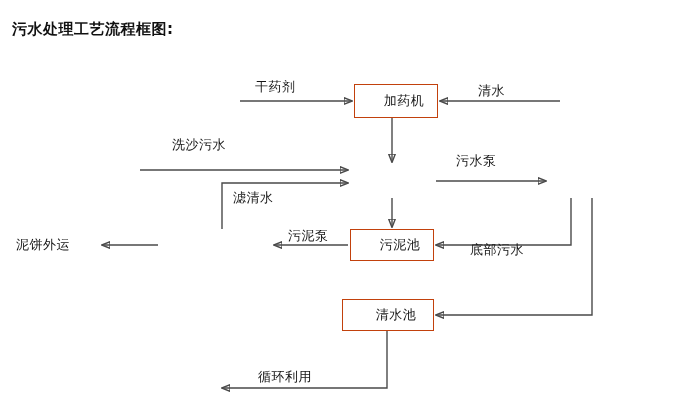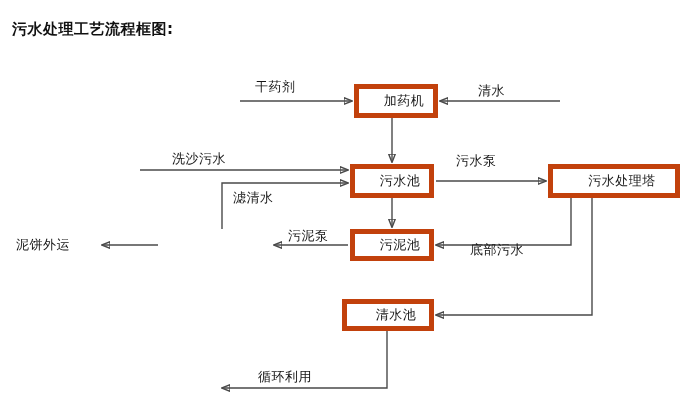--- a/index.html
+++ b/index.html
@@ -21,21 +21,21 @@
     top: 20px;
     font-size: 15px;
     font-weight: bold;
     color: #111111;
     letter-spacing: 0.5px;
     white-space: nowrap;
   }
   .node {
     position: absolute;
     box-sizing: border-box;
-    border: 5px solid #c2410c;
+    border: 1px solid #c2410c;
     background: #ffffff;
     display: flex;
     align-items: center;
     justify-content: center;
     font-size: 13px;
     color: #151515;
     white-space: nowrap;
     letter-spacing: 0.5px;
     padding-left: 16px;
   }
@@ -96,42 +96,36 @@
 
     <path d="M592,198 L592,315 L436,315" marker-end="url(#ah)"></path>
 
     <path d="M387,331 L387,388 L222,388" marker-end="url(#ah)"></path>
   </svg>
 
   <div class="node" style="left:354px; top:84px; width:84px; height:34px;">
     <span>加药机</span>
   </div>
 
-  <div class="node" style="left:350px; top:164px; width:84px; height:34px;">
-    <span>污水池</span>
-  </div>
 
-  <div class="node" style="left:548px; top:164px; width:132px; height:34px;">
-    <span>污水处理塔</span>
-  </div>
 
 
   <div class="node" style="left:350px; top:229px; width:84px; height:32px;">
     <span>污泥池</span>
   </div>
 
   <div class="node" style="left:342px; top:299px; width:92px; height:32px;">
     <span>清水池</span>
   </div>
 
   <div class="edge-label" style="left:255px; top:78px;">干药剂</div>
 
   <div class="edge-label" style="left:478px; top:82px;">清水</div>
 
-  <div class="edge-label" style="left:172px; top:150px;">洗沙污水</div>
+  <div class="edge-label" style="left:172px; top:136px;">洗沙污水</div>
 
   <div class="edge-label" style="left:233px; top:189px;">滤清水</div>
 
   <div class="edge-label" style="left:456px; top:152px;text-align:right;">污水泵</div>
 
   <div class="edge-label" style="left:470px; top:225px;margin-top:16px;">底部污水</div>
 
   <div class="edge-label" style="left:288px; top:227px;">污泥泵</div>
 
   <div class="edge-label" style="left:16px; top:236px;">泥饼外运</div>

